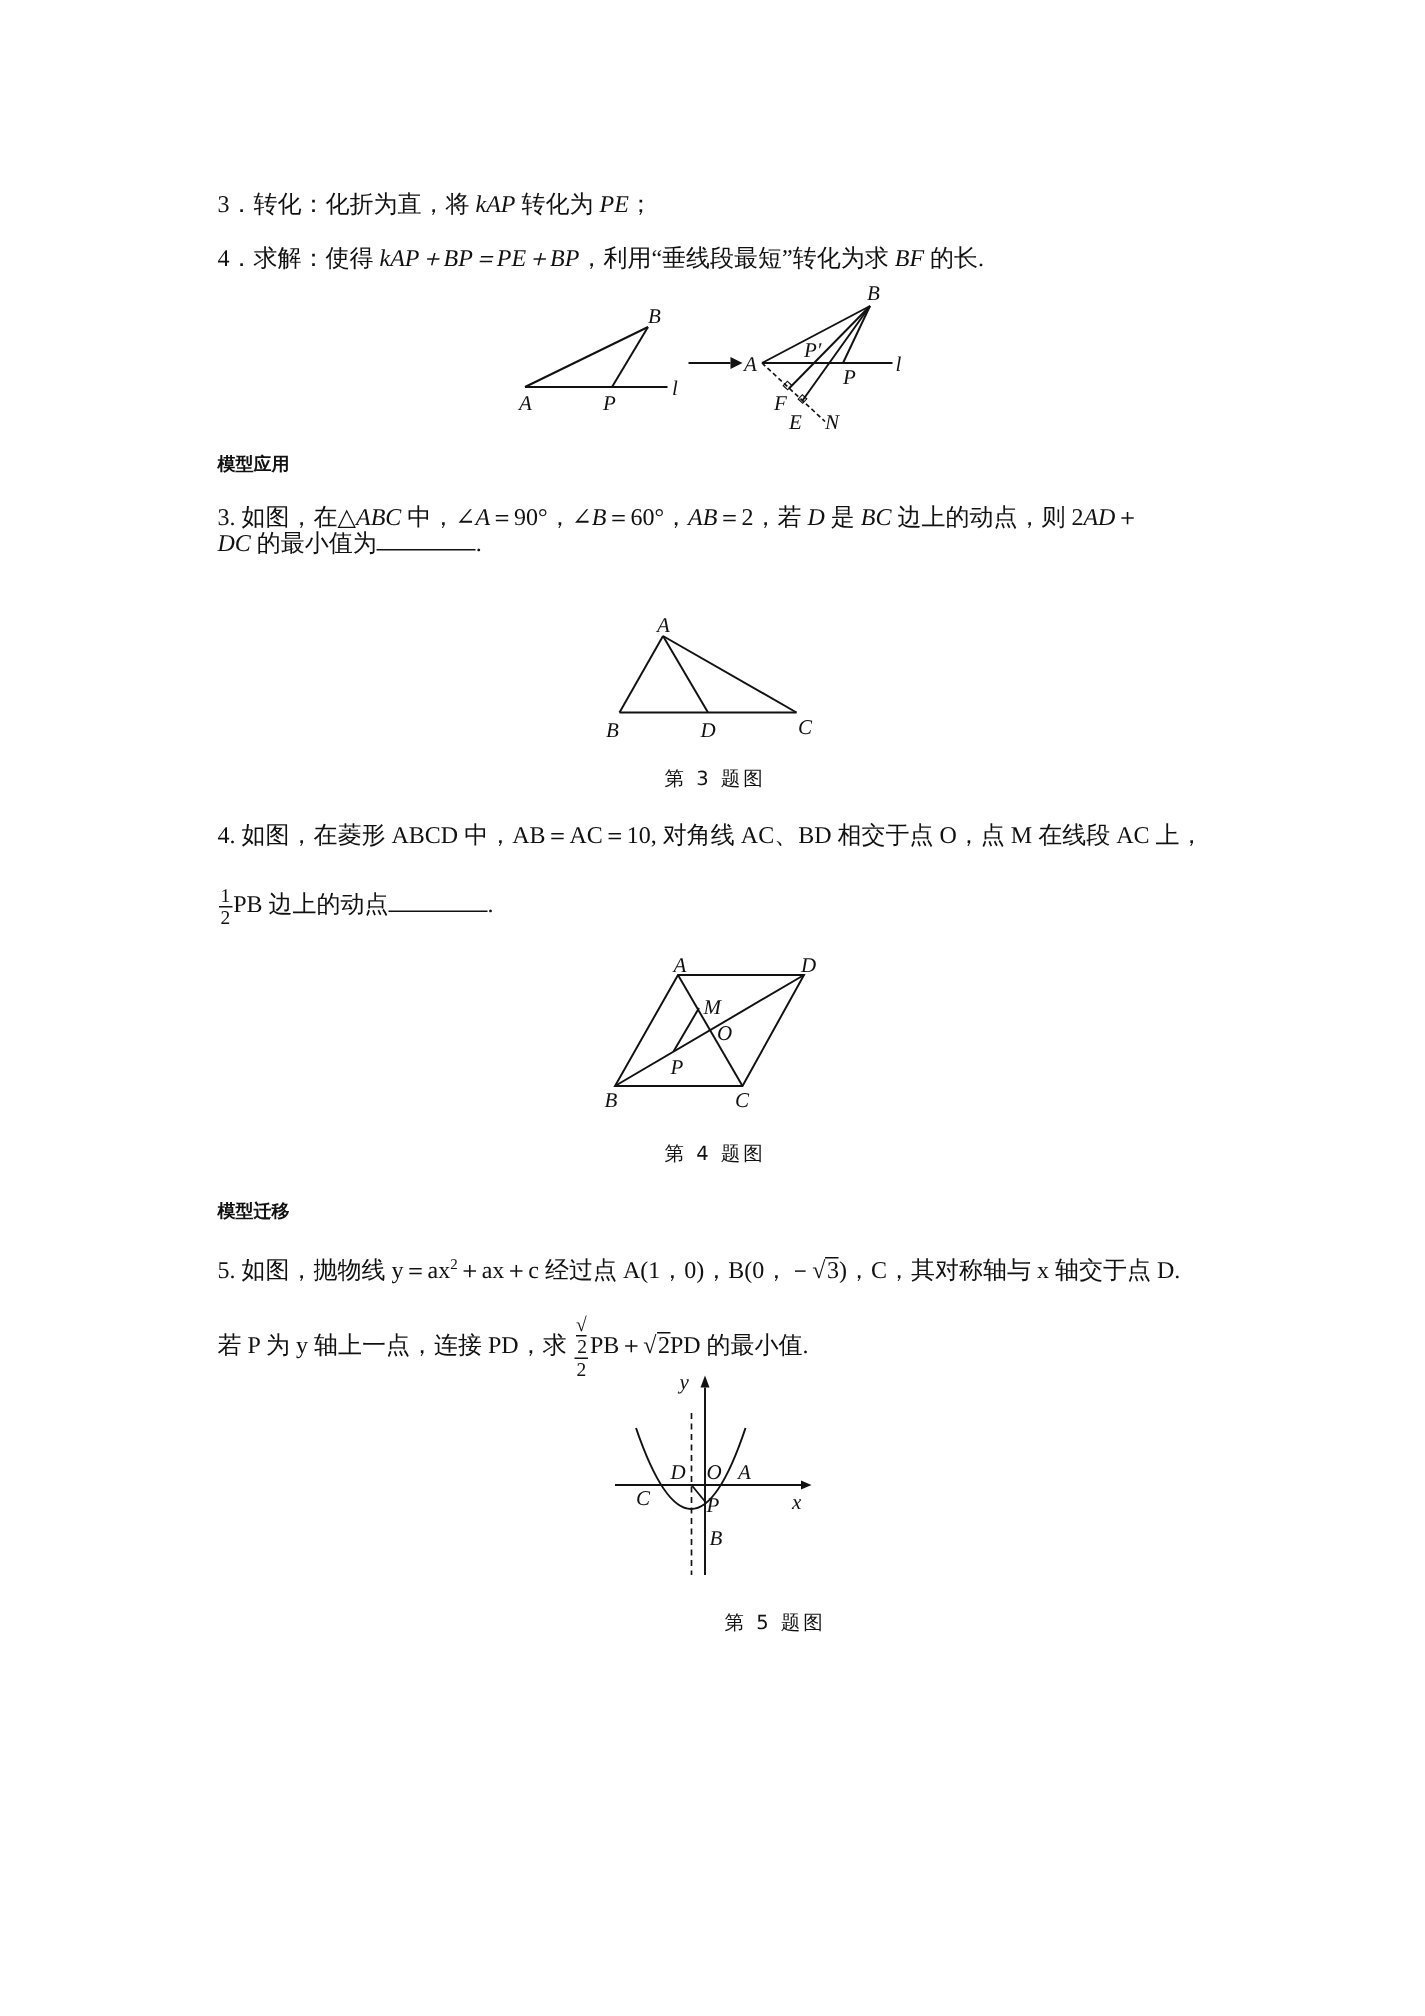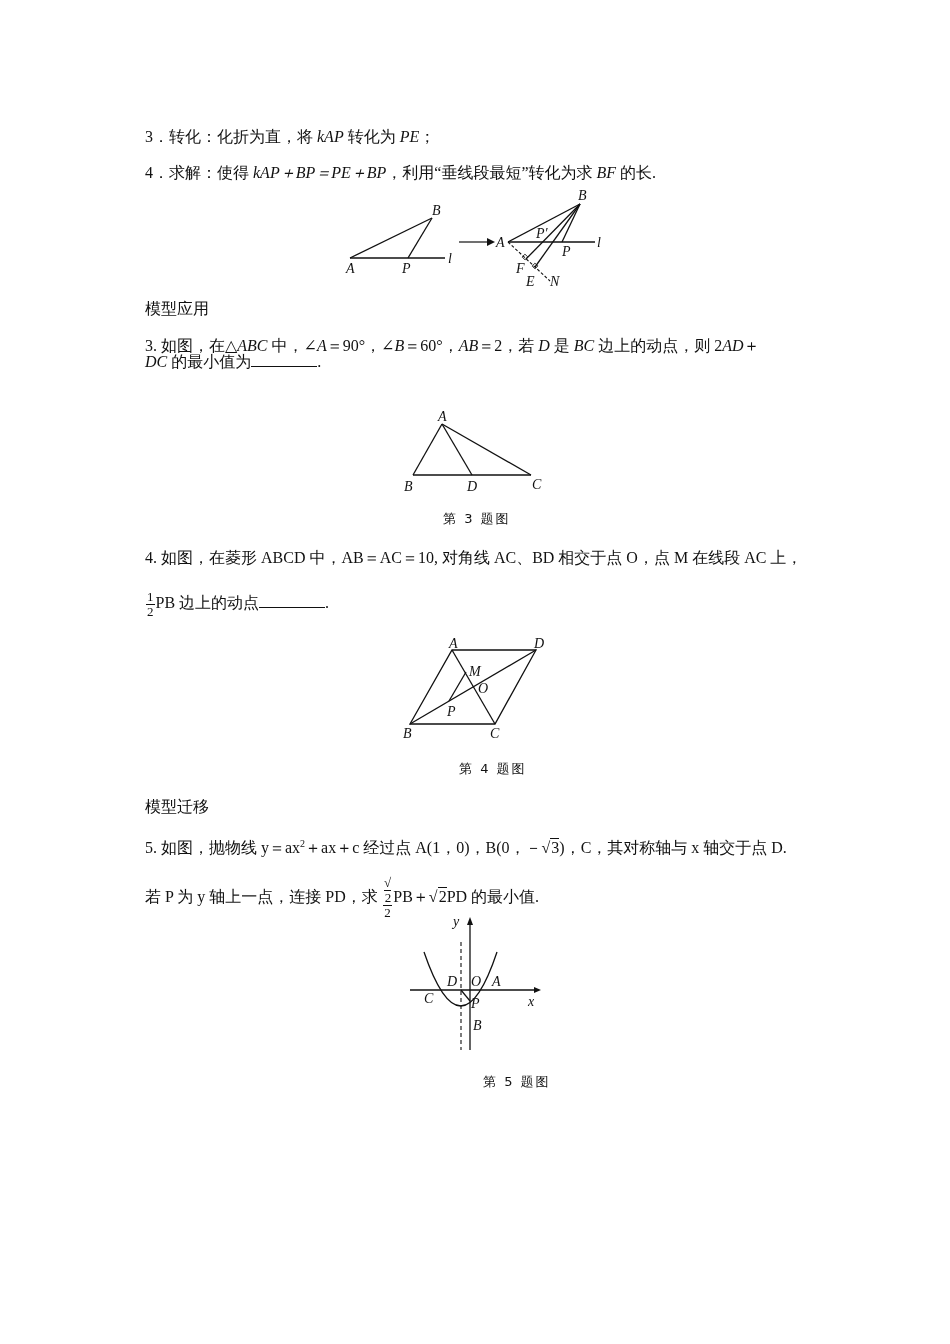--- a/index.html
+++ b/index.html
@@ -1,19 +1,19 @@
 <!DOCTYPE html>
 <html><head>
 <meta charset="utf-8">
 <style>
   html, body { margin: 0; padding: 0; background: #ffffff; }
   body { width: 950px; height: 1344px; position: relative; overflow: hidden;
          font-family: "Liberation Serif", "DejaVu Serif", serif; color: #111; }
   .line { position: absolute; left: 145px; font-size: 16px; white-space: nowrap; line-height: 20px; }
-  .heading { position: absolute; left: 145px; font-size: 16px; font-family: "DejaVu Sans", sans-serif; font-weight: normal; line-height: 20px; }
+  .heading { position: absolute; left: 145px; font-size: 12px; font-family: "DejaVu Sans", sans-serif; font-weight: bold; line-height: 20px; }
   i { font-style: italic; }
   .blank { display: inline-block; width: 66px; border-bottom: 1px solid #111; height: 14px; vertical-align: baseline; }
   .frac { display: inline-block; vertical-align: middle; text-align: center; font-size: 13px; line-height: 14px; margin: 0 1px; }
   .frac span { display: block; }
   .frac .num { border-bottom: 1px solid #111; padding: 0 1px; }
   .sqrt { border-top: 1px solid #111; padding-left: 1px; }
   .caption { position: absolute; font-size: 13px; font-family: "DejaVu Sans", sans-serif; letter-spacing: 2px; text-align: right; }
   svg { position: absolute; overflow: visible; }
   svg text { font-family: "Liberation Serif", serif; font-style: italic; font-size: 14px; fill: #111; }
 </style>
@@ -91,21 +91,21 @@
   <line x1="20" y1="94" x2="146" y2="20" stroke="#111" stroke-width="1.3"></line>
   <line x1="76" y1="42" x2="59" y2="71" stroke="#111" stroke-width="1.3"></line>
   <text x="59" y="18">A</text>
   <text x="144" y="18">D</text>
   <text x="79" y="46">M</text>
   <text x="88" y="63">O</text>
   <text x="57" y="86">P</text>
   <text x="13" y="108">B</text>
   <text x="100" y="108">C</text>
 </svg>
-<div class="caption" style="left:443px;top:760px;margin-left:16px;">第 4 题图</div>
+<div class="caption" style="left:443px;top:760px;">第 4 题图</div>
 
 <div class="heading" style="top:797px;">模型迁移</div>
 
 <div class="line" style="top:834px;">
   <span>5. 如图，抛物线 y＝ax</span><sup style="font-size:10px;">2</sup><span>＋ax＋c 经过点 A(1，0)，B(0，－</span><span>√</span><span class="sqrt">3</span><span>)，C，其对称轴与 x 轴交于点 D.</span>
 </div>
 <div class="line" style="top:876px;">
   <span>若 P 为 y 轴上一点，连接 PD，求 </span><span class="frac"><span class="num">√<span class="sqrt">2</span></span><span>2</span></span><span>PB＋</span><span>√</span><span class="sqrt">2</span><span>PD 的最小值.</span>
 </div>
 

